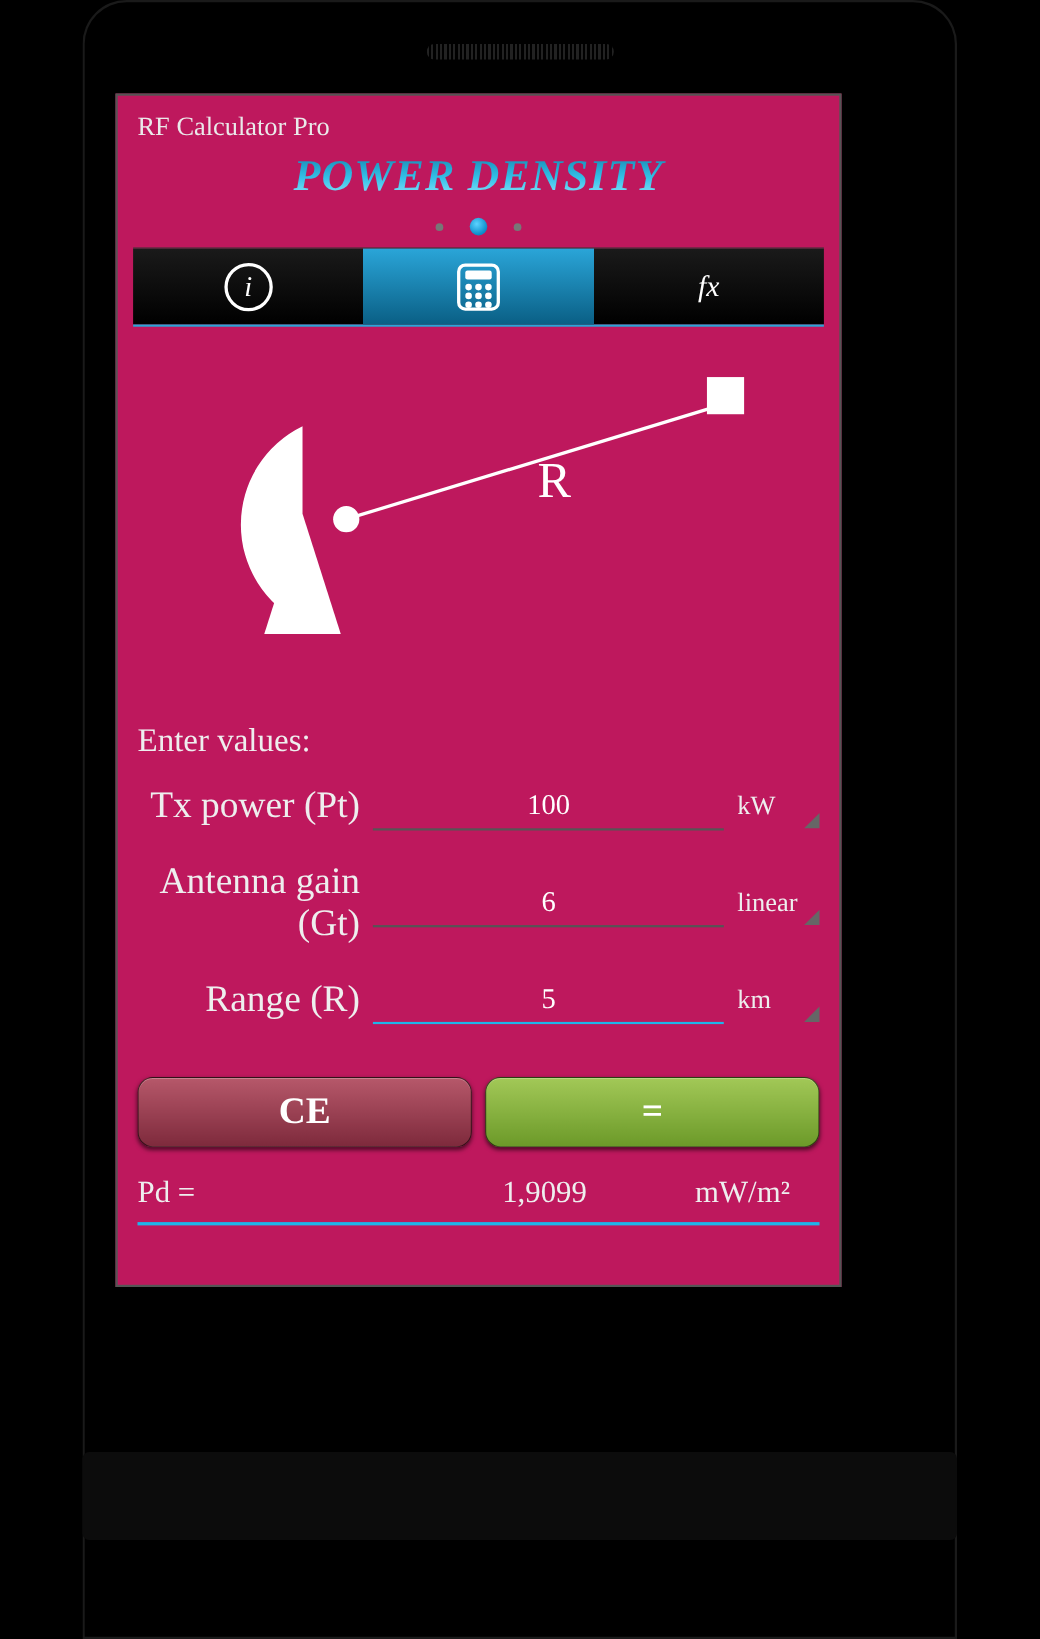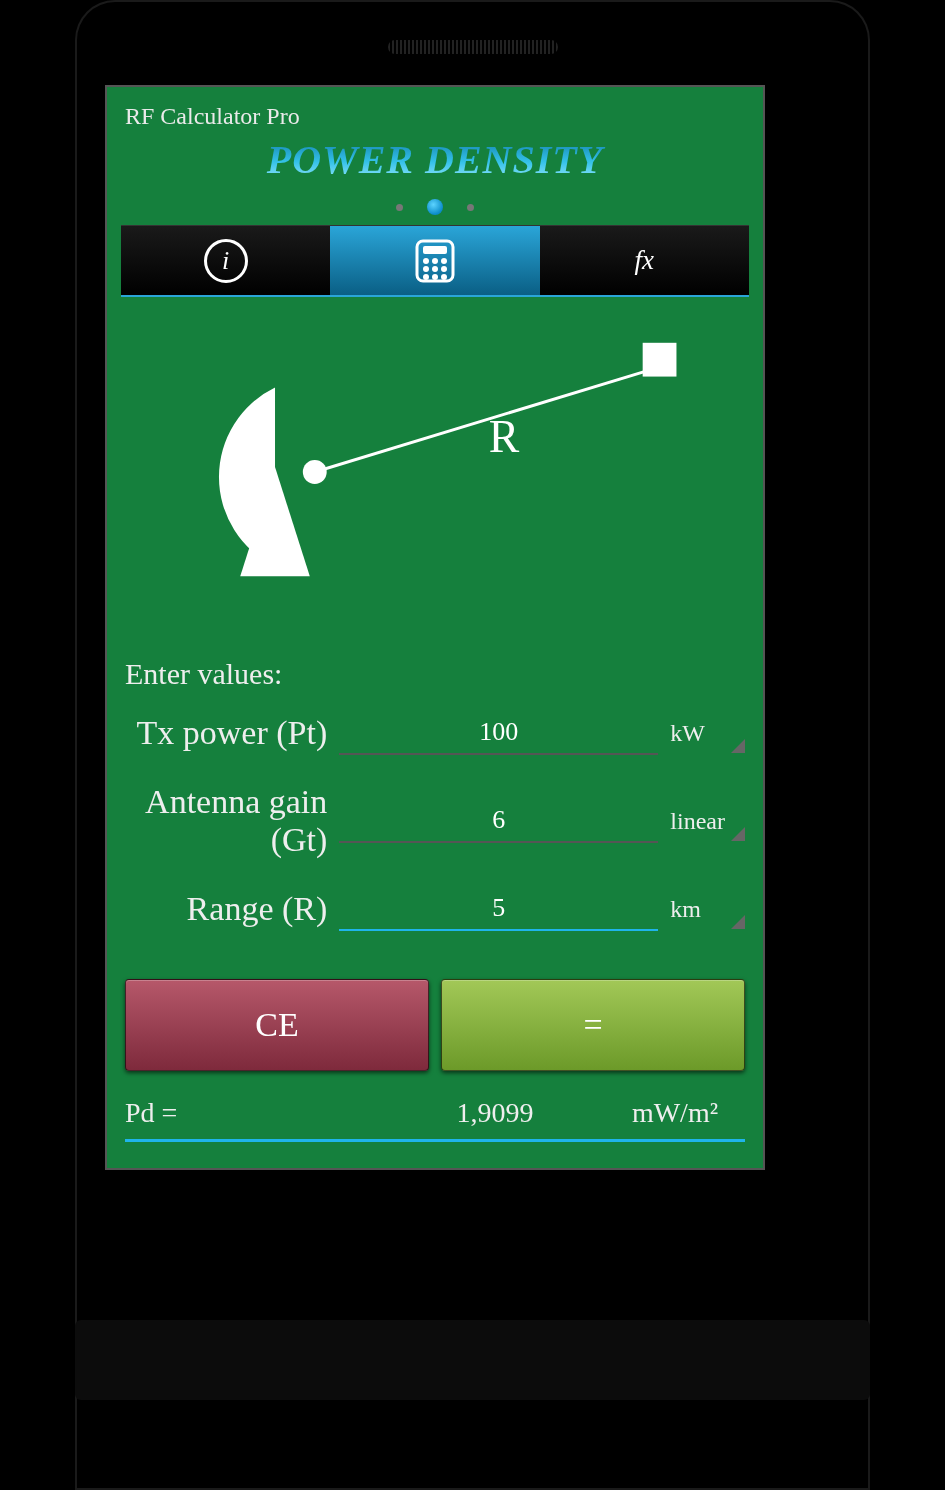--- a/index.html
+++ b/index.html
@@ -30,21 +30,21 @@
     height: 14px;
     background: repeating-linear-gradient(90deg,#222 0 2px,#000 2px 4px);
     border-radius: 8px;
   }
   .screen {
     position: absolute;
     left: 105px;
     top: 85px;
     width: 660px;
     height: 1085px;
-    background: #15803d;
+    background: #be185d;
     border: 2px solid #555;
   }
   .app-title {
     color: #eaeaea;
     font-size: 24px;
     padding: 16px 18px 6px;
     font-family: Georgia, serif;
   }
   .page-title {
     text-align: center;
@@ -168,31 +168,32 @@
     border-left: 14px solid transparent;
     border-bottom: 14px solid #666;
   }
   .buttons {
     display: flex;
     gap: 12px;
     padding: 20px 18px 14px;
   }
   .btn {
     flex: 1;
-    height: 92px;
-    border-radius: 4px;
+    height: 64px;
+    border-radius: 14px;
     border: 1px solid rgba(0,0,0,.6);
     color: #fff;
     font-size: 34px;
     font-family: Georgia, serif;
     display: flex;
     align-items: center;
     justify-content: center;
     cursor: pointer;
     box-shadow: inset 0 1px 0 rgba(255,255,255,.25), 0 2px 4px rgba(0,0,0,.6);
+    font-weight: bold;
   }
   .btn-ce { background: linear-gradient(180deg,#b6586a,#7e2a3c); }
   .btn-eq { background: linear-gradient(180deg,#a2c857,#6c9a29); }
   .result {
     margin: 6px 18px 0;
     border-bottom: 3px solid #1fb4ea;
     display: flex;
     padding: 6px 0 10px;
     color: #eee;
     font-size: 28px;

